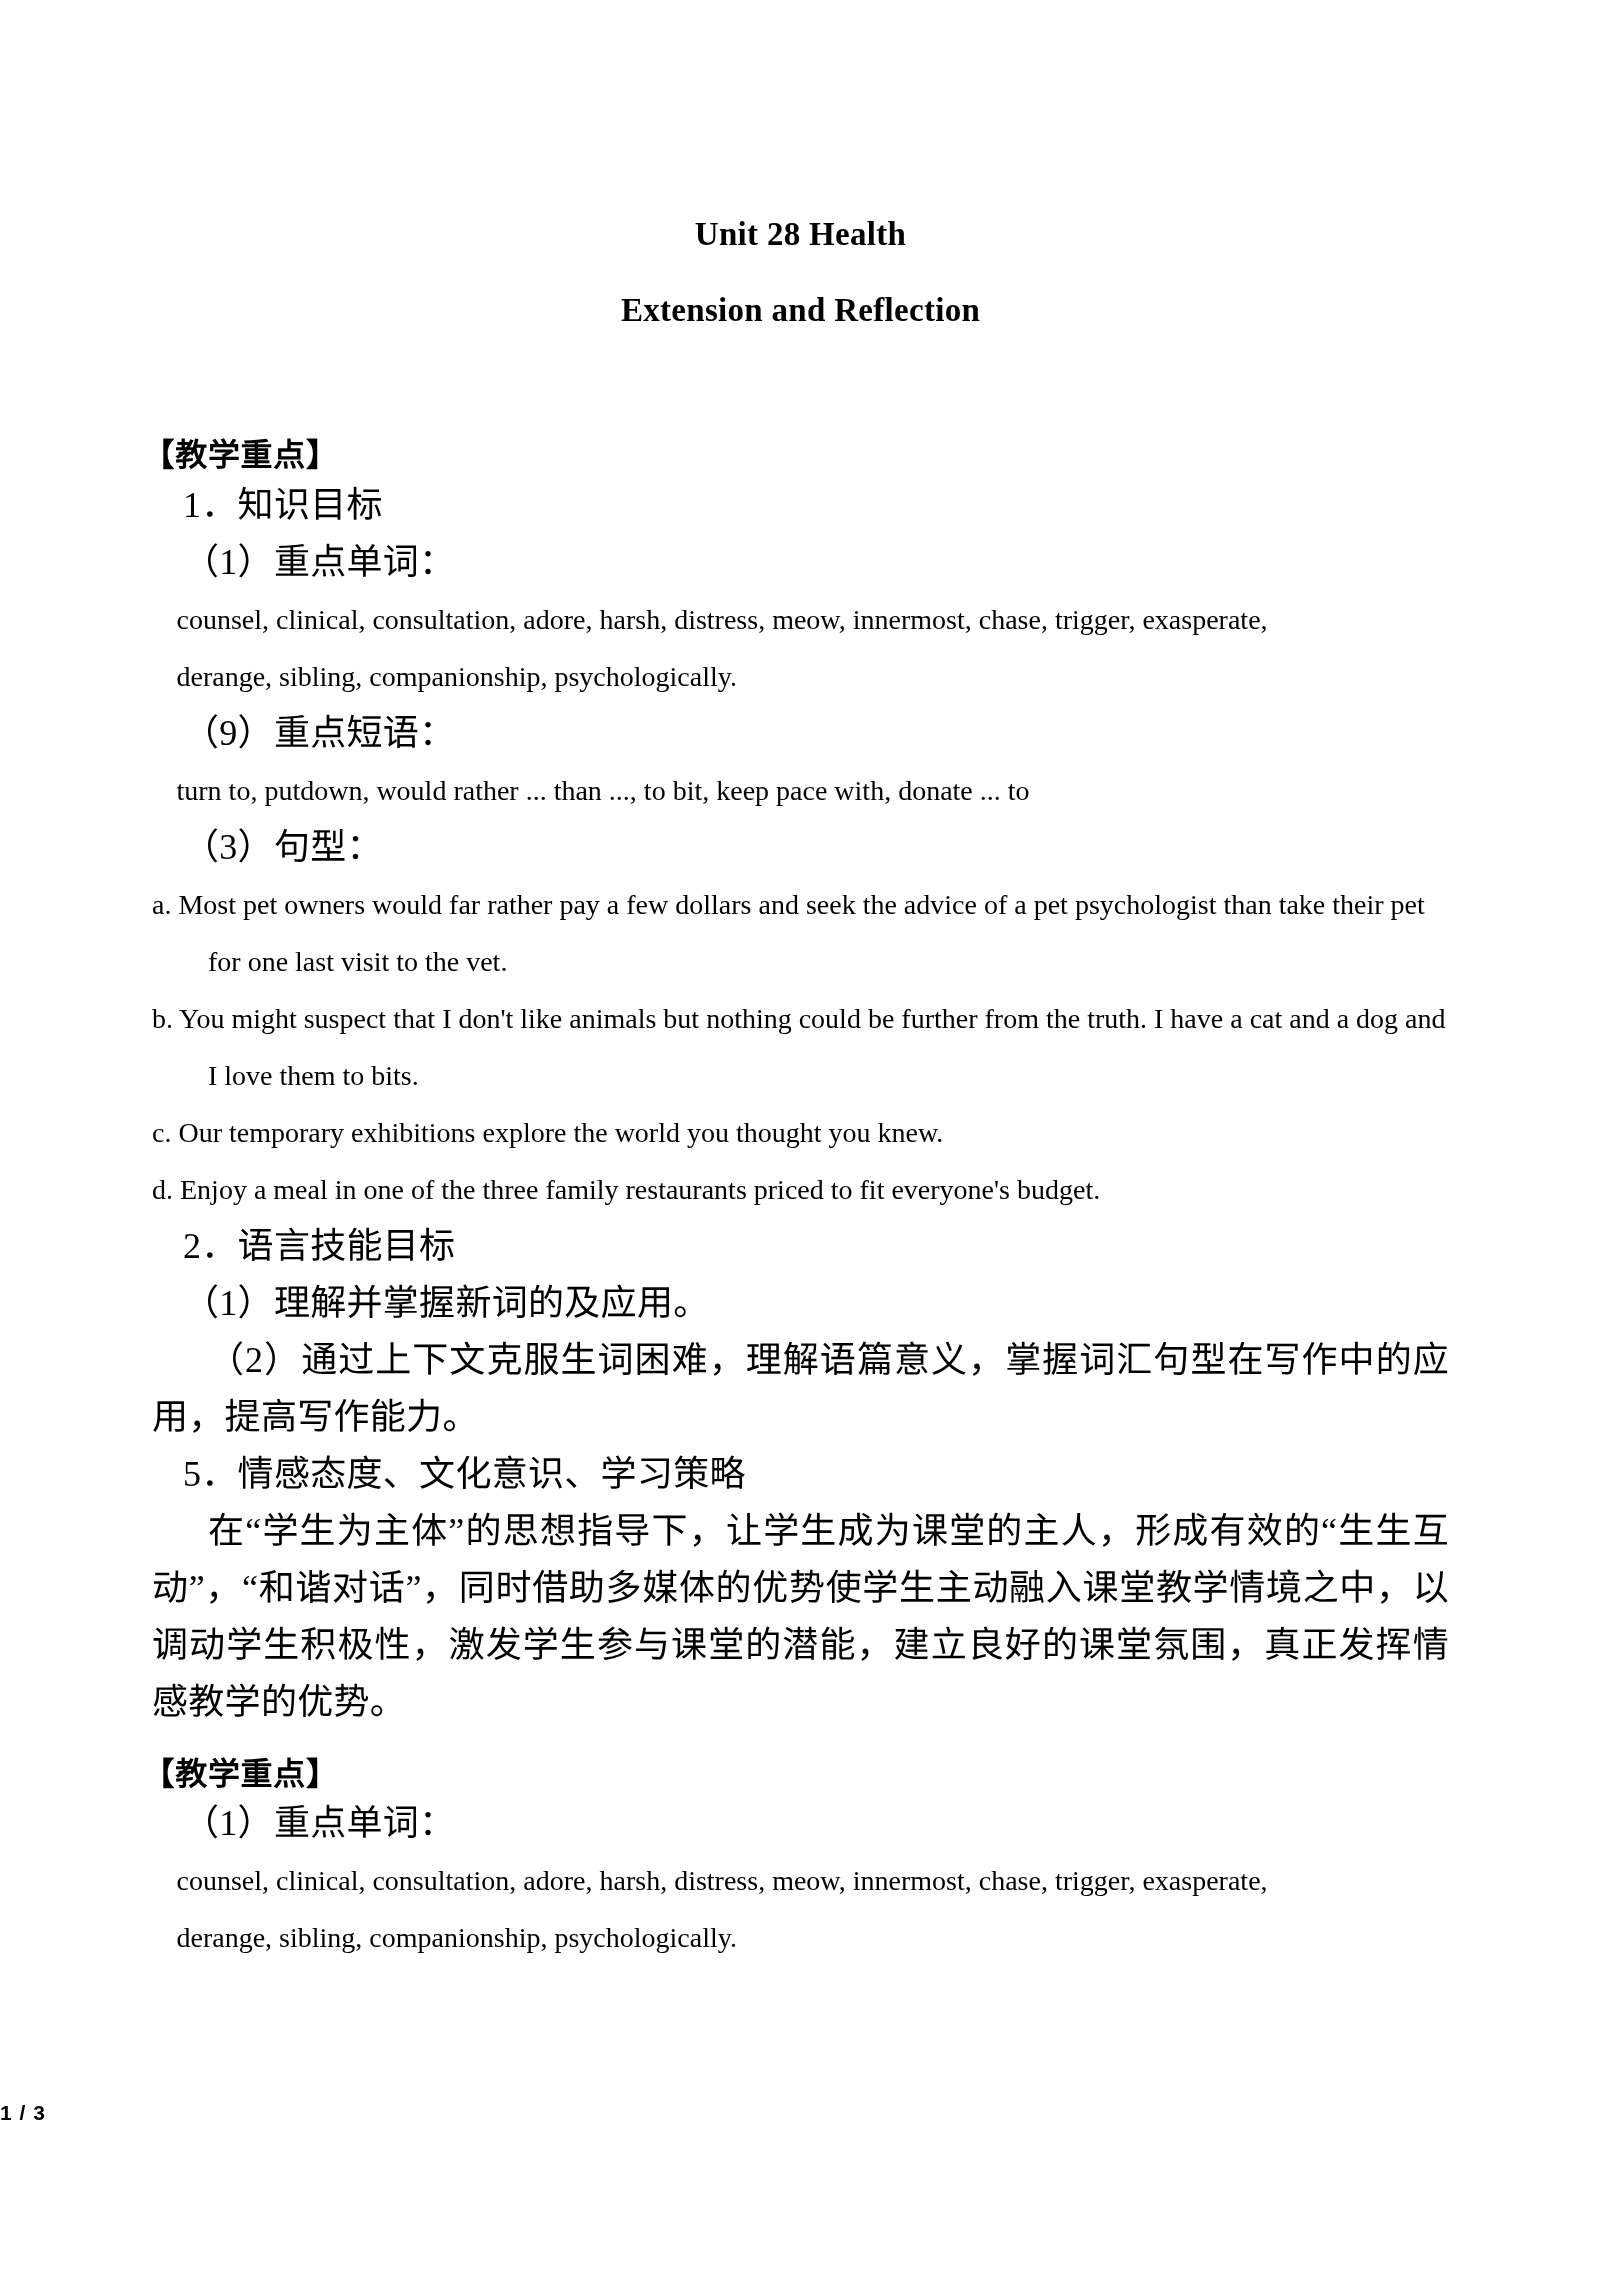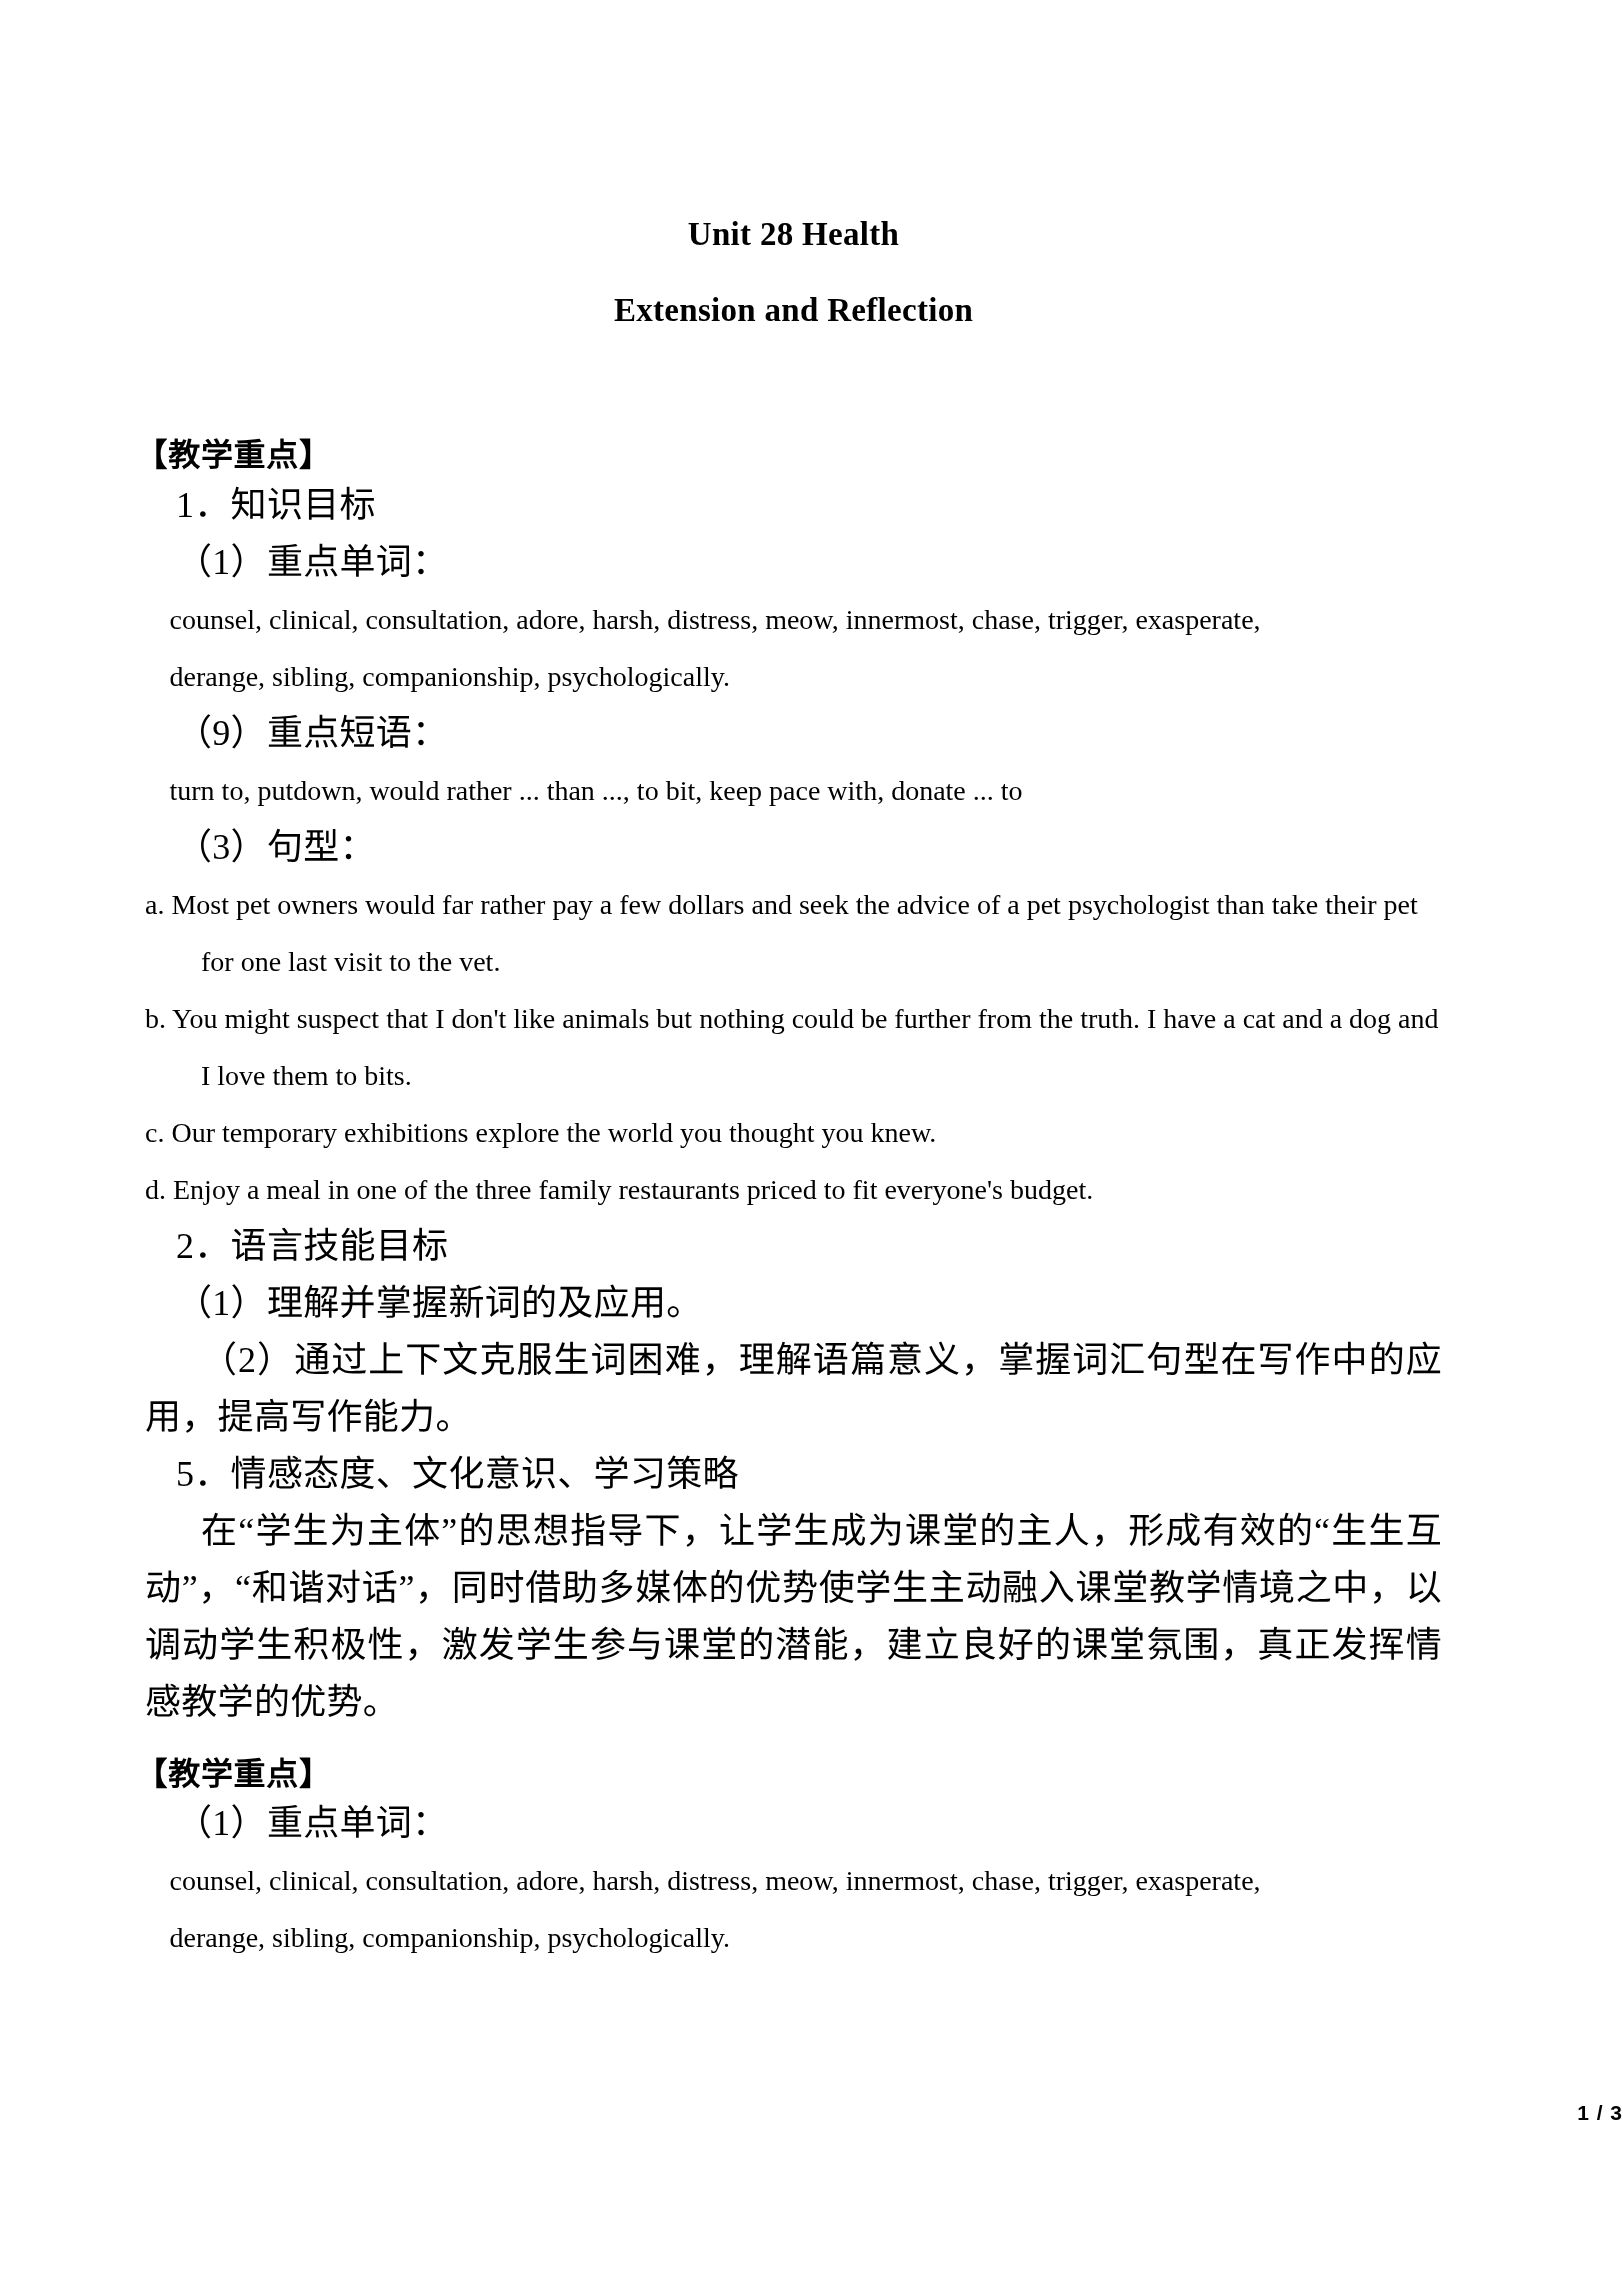--- a/index.html
+++ b/index.html
@@ -20,21 +20,21 @@
     height: 2295px;
     margin: 0 auto;
     background: #ffffff;
     box-sizing: border-box;
     overflow: hidden;
   }
 
   
   .content {
     position: absolute;
-    left: 145px;
+    left: 152px;
     top: 0;
     width: 1297px;
   }
 
   
   .doc-title {
     font-family: "Liberation Serif", "DejaVu Serif", serif;
     font-weight: bold;
     font-size: 33px;
     line-height: 1.0;
@@ -95,21 +95,21 @@
   }
 
   .mt-small { margin-top: 4.1px; }
 
   
   .footer {
     position: absolute;
     left: 0;
     right: 0;
     top: 2101px;
-    text-align: right;
+    text-align: left;
     font-family: "Liberation Sans", "DejaVu Sans", sans-serif;
     font-weight: bold;
     font-size: 21px;
     letter-spacing: 1px;
   }
 </style>
 </head>
 <body>
 
 <div class="page">

